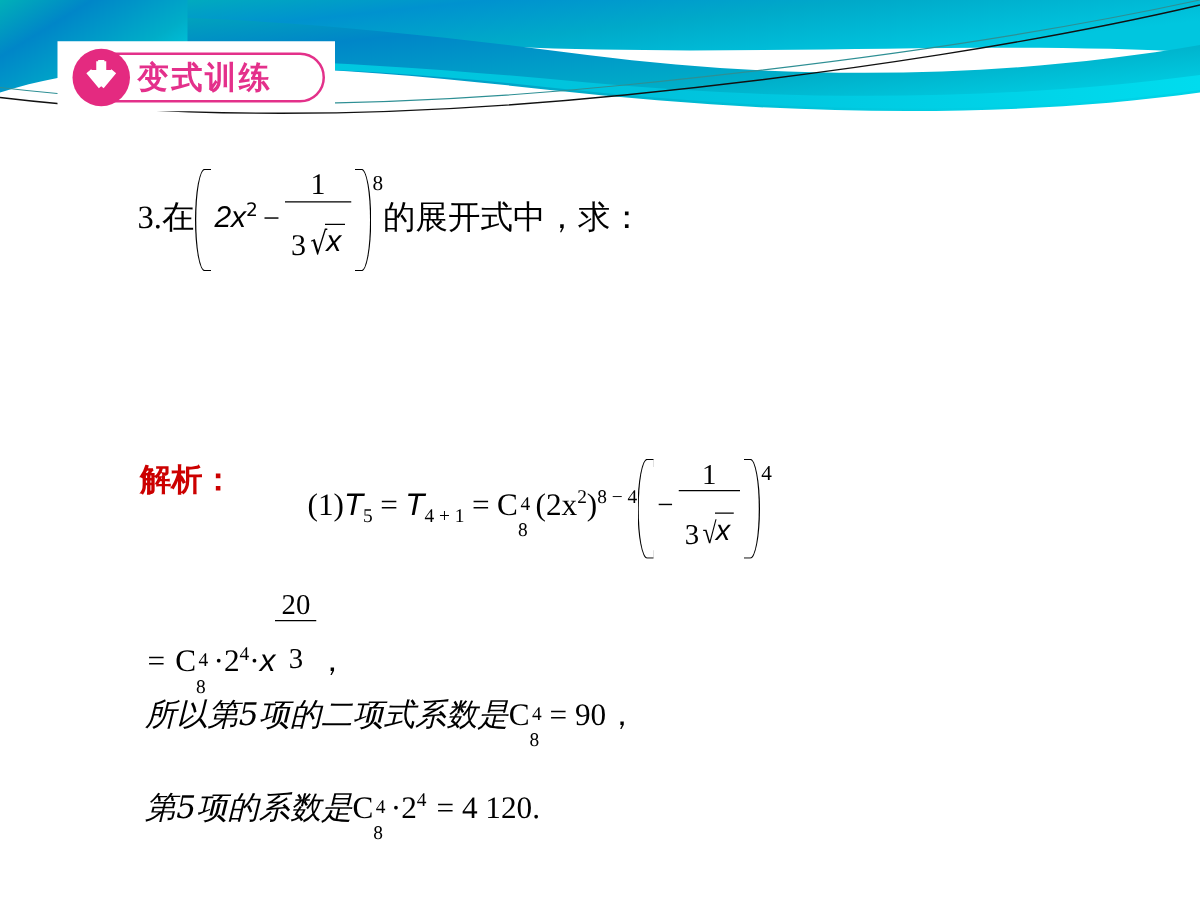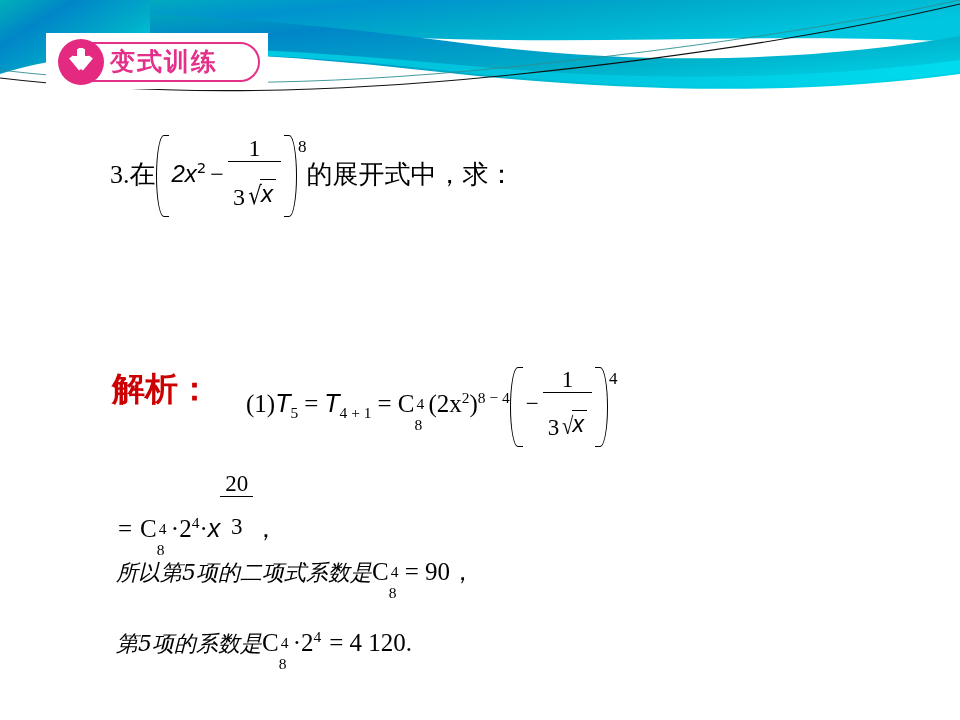--- a/index.html
+++ b/index.html
@@ -94,21 +94,21 @@
     color: #000000;
     font-family: "Liberation Serif", serif;
   }
 
   .cn {
     font-family: "DejaVu Sans", "Liberation Sans", sans-serif;
     font-size: 26px;
   }
   .cn-kai {
     font-family: "DejaVu Serif", "Liberation Serif", serif;
-    font-size: 22px;
+    font-size: 25px;
     font-style: italic;
   }
   .mi { font-style: italic; font-family: Liberation Sans, sans-serif; }
   .num { font-family: "Liberation Serif", serif; font-style: normal; }
 
   sup.sup, sub.sub {
     font-size: 0.62em;
     line-height: 0;
   }
   sup.sup { vertical-align: super; }
@@ -279,21 +279,21 @@
 <div class="badge-text">变式训练</div>
 
 <div class="slide-body">
 
   <div class="mline cn" style="left:110px; top:30px;">
     <span class="num" style="font-size:26px;">3.</span><span>在</span><span class="paren" style="font-size:24px;"><span class="paren-inner"><span class="mi">2x</span><sup class="sup">2</sup><span class="num" style="padding:0 4px;">−</span><span class="frac"><span class="n num">1</span><span class="d"><span class="croot"><span class="idx num">3</span><span class="radical"><span class="sign">√</span><span class="rad-body mi">x</span></span></span></span></span></span></span><span class="paren-sup num">8</span><span>的展开式中，求：</span>
   </div>
 
 
 
-  <div class="mline cn bold red" style="left:112px; top:262px; font-size:33px;">解析：</div>
+  <div class="mline cn bold red" style="left:112px; top:262px; font-size:25px;">解析：</div>
 
   <div class="mline" style="left:246px; top:262px; font-size:25px;">
     <span class="num">(1)</span><span class="mi">T</span><sub class="sub num">5</sub><span class="num" style="padding:0 6px;">=</span><span class="mi">T</span><sub class="sub num">4 + 1</sub><span class="num" style="padding:0 6px;">=</span><span class="num">C</span><span class="csub"><span class="lo">8</span><span class="hi">4</span></span><span style="display:inline-block;width:14px;"></span><span class="num">(2x</span><sup class="sup num">2</sup><span class="num">)</span><sup class="sup num">8 − 4</sup><span class="paren" style="font-size:23px;"><span class="paren-inner"><span class="num" style="padding-right:4px;">−</span><span class="frac"><span class="n num">1</span><span class="d"><span class="croot"><span class="idx num">3</span><span class="radical"><span class="sign">√</span><span class="rad-body mi">x</span></span></span></span></span></span></span><span class="paren-sup num">4</span>
   </div>
 
   <div class="mline" style="left:118px; top:370px; font-size:25px;">
     <span class="num">=</span><span style="display:inline-block;width:8px;"></span><span class="num">C</span><span class="csub"><span class="lo">8</span><span class="hi">4</span></span><span style="display:inline-block;width:14px;"></span><span class="num">·</span><span class="num">2</span><sup class="sup num">4</sup><span class="num">·</span><span class="mi">x</span><span class="frac" style="font-size:23px; vertical-align:baseline; top:-3px;"><span class="n num">20</span><span class="d num">3</span></span><span class="num">，</span>
   </div>
 
   <div class="mline" style="left:116px; top:450px; font-size:25px;">

